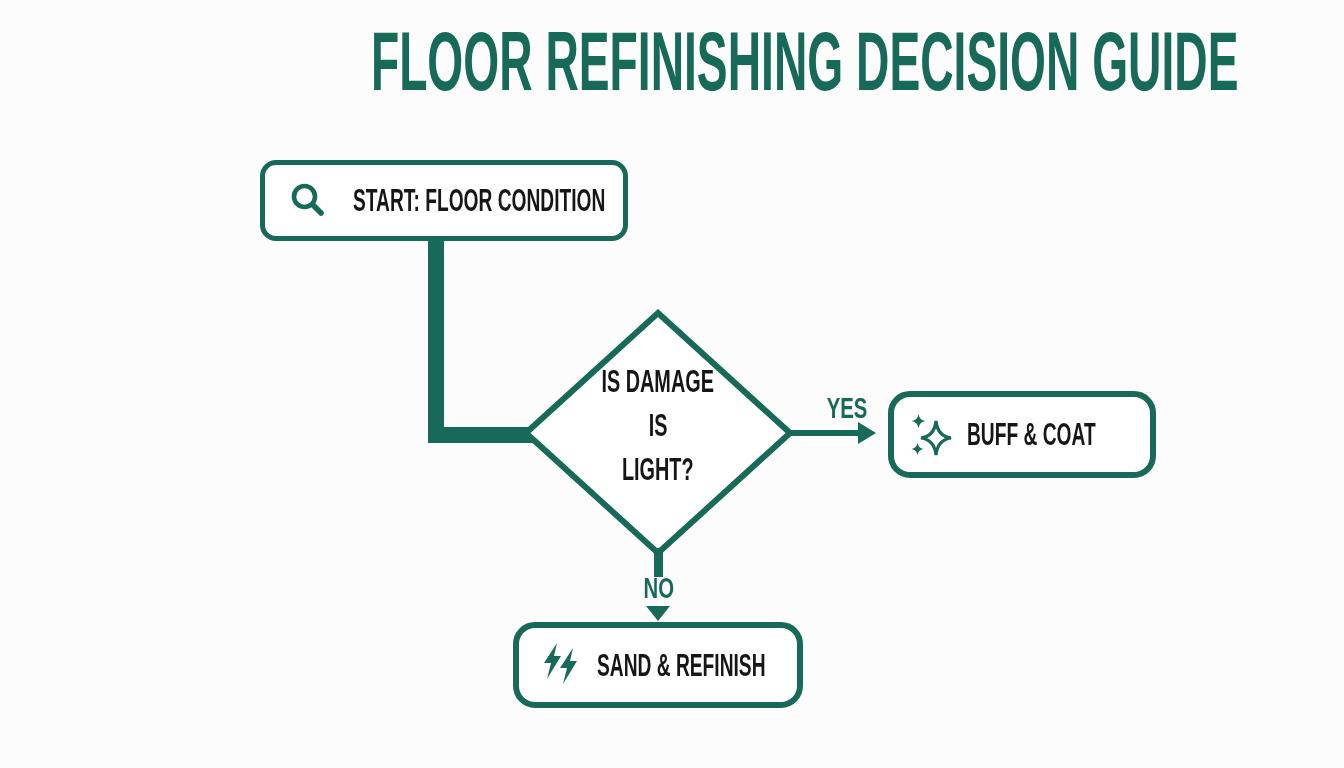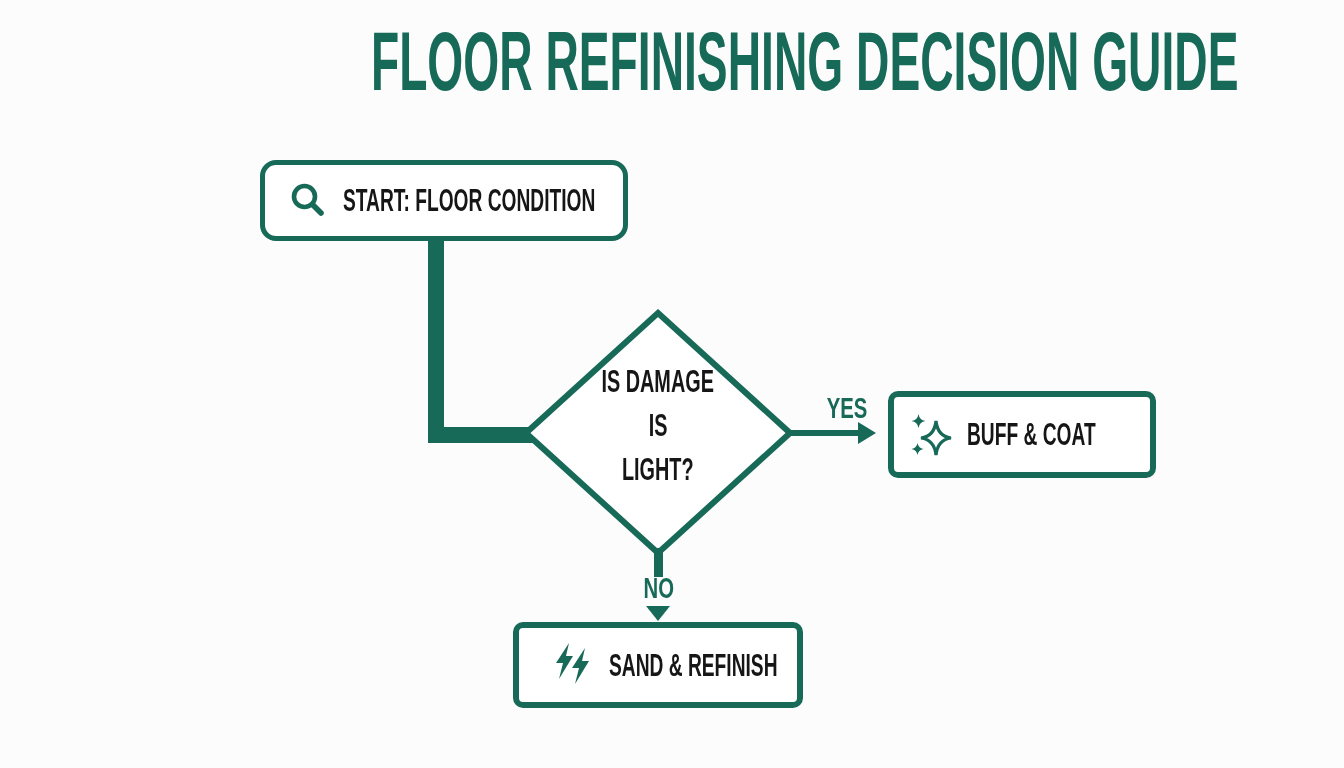--- a/index.html
+++ b/index.html
@@ -15,24 +15,24 @@
   
   .title{position:absolute;top:18px;left:0;width:100%;text-align:center;line-height:86px;padding-left:16px;}
   .title .cond{font-size:84px;color:var(--accent);transform:scaleX(0.55);transform-origin:center;letter-spacing:0;}
 
   
   .vbar{position:absolute;left:428px;top:236px;width:16px;height:207px;background:var(--accent);}
   .hbar{position:absolute;left:428px;top:427px;width:106px;height:16px;background:var(--accent);}
 
   
   .box{position:absolute;background:var(--node);border:6px solid var(--accent);display:flex;align-items:center;box-sizing:border-box;}
-  .start{left:260px;top:160px;width:368px;height:81px;border-width:5px;border-radius:16px;padding-left:25px;gap:15px;}
-  .outcome{border-radius:10px;}
+  .start{left:260px;top:160px;width:368px;height:81px;border-width:5px;border-radius:16px;padding-left:25px;gap:25px;}
+  .outcome{border-radius:22px;}
   .buff{left:888px;top:391px;width:268px;height:87px;padding-left:15px;gap:14px;}
-  .sand{left:513px;top:622px;width:290px;height:86px;padding-left:34px;gap:16px;}
+  .sand{left:513px;top:622px;width:290px;height:86px;padding-left:22px;gap:16px;}
   .label{font-size:32px;color:var(--ink);transform:scaleX(0.6);transform-origin:left center;}
 
   
   .diamond{position:absolute;left:522px;top:309px;}
   .diamond polygon{fill:var(--node);stroke:var(--accent);stroke-width:6;}
   .decision-text{position:absolute;left:527px;top:362px;width:262px;text-align:center;line-height:39px;}
   .dline{font-size:32px;color:var(--ink);transform:scaleX(0.62);transform-origin:center;}
 
   
   .yes-label{position:absolute;left:788px;top:394px;width:88px;text-align:right;line-height:28px;}

